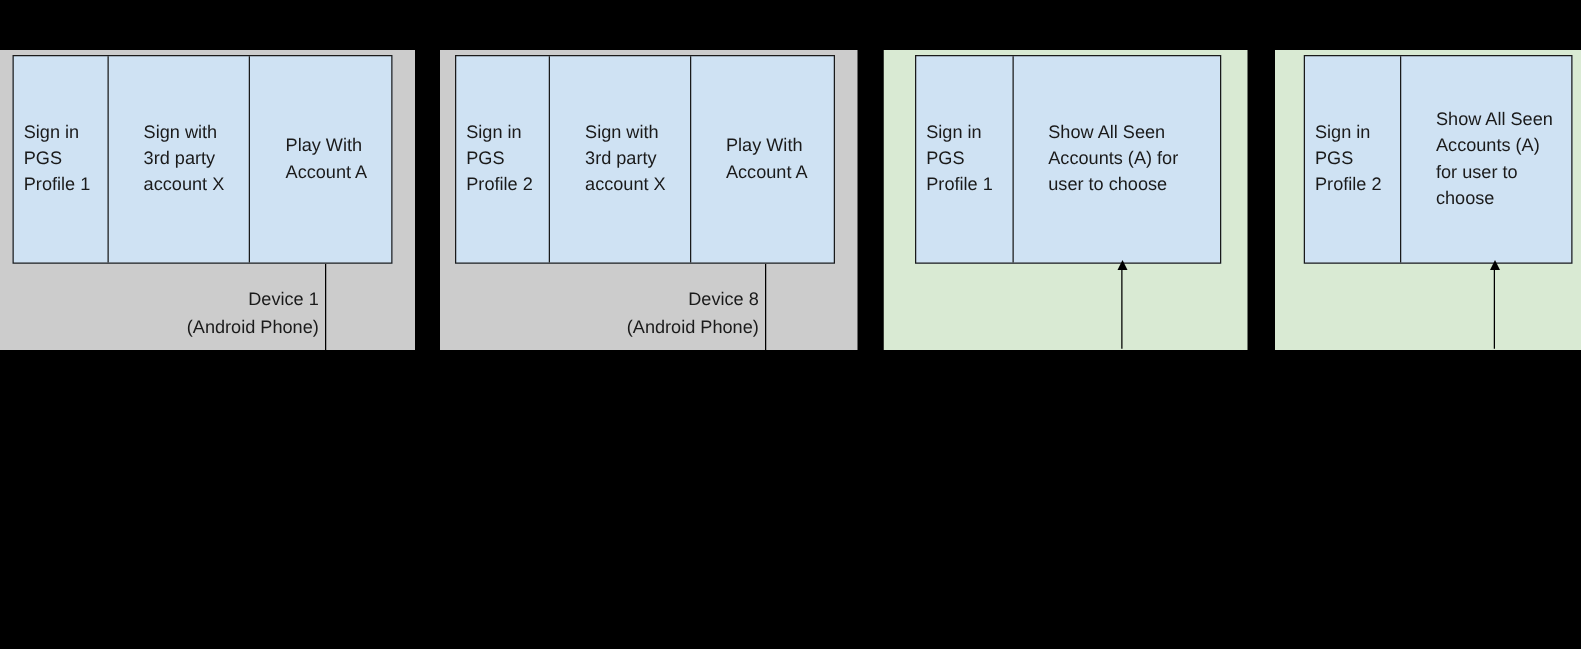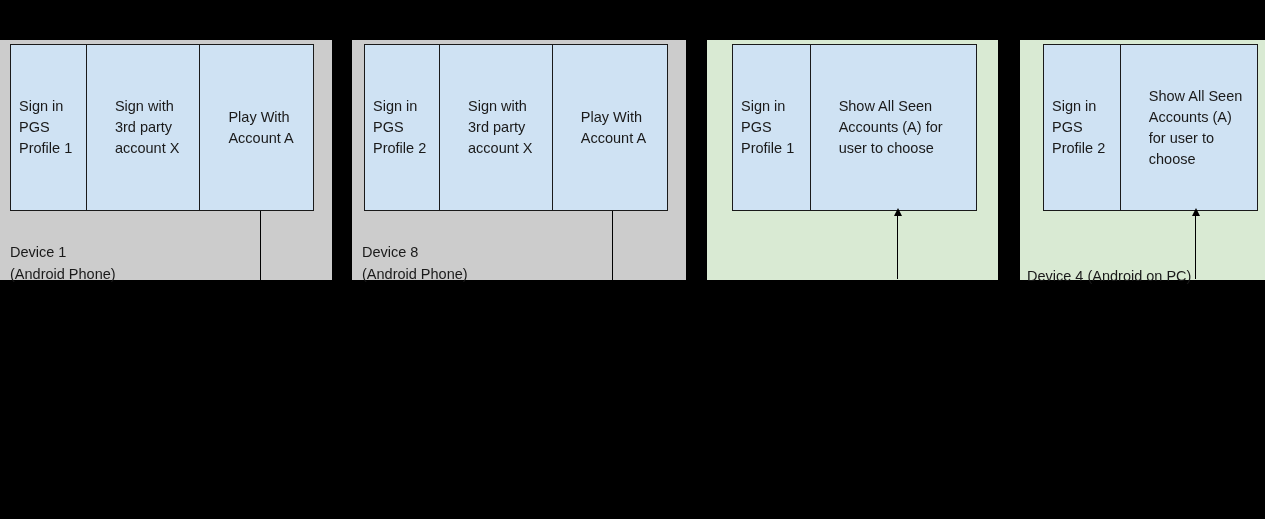--- a/index.html
+++ b/index.html
@@ -39,22 +39,21 @@
     background: #000000;
   }
 
   
   .device-label {
     position: absolute;
     font-size: 14.5px;
     line-height: 22px;
     color: #1a1a1a;
     white-space: pre-line;
-    text-align: left;
-    margin-top: 12px;
+    text-align: right;
   }
 
   
   .box-row {
     position: absolute;
     box-sizing: border-box;
     background: #cfe2f3;
     border: 1px solid #1a1a1a;
     display: flex;
     flex-direction: row;
@@ -133,15 +132,14 @@
   <div class="device-panel green" style="left:1020px; top:40px; width:245px; height:240px;"></div>
 
   <div class="box-row" style="left:1043px; top:44px; width:215px; height:167px;">
     <div class="box-cell align-left" style="width:85px;">Sign in PGS Profile 2</div>
     <div class="box-cell align-center" style="width:130px;">Show All Seen Accounts (A) for user to choose</div>
   </div>
 
   <div class="arrow" style="left:1195px; top:215px; height:64px;"></div>
   <div class="arrow-head" style="left:1192px; top:208px;"></div>
 
-  <div class="device-label" style="left:1027px; top:253px; width:235px;">Device 4 (Android on PC)</div>
 
 </div>
 
 </body></html>

